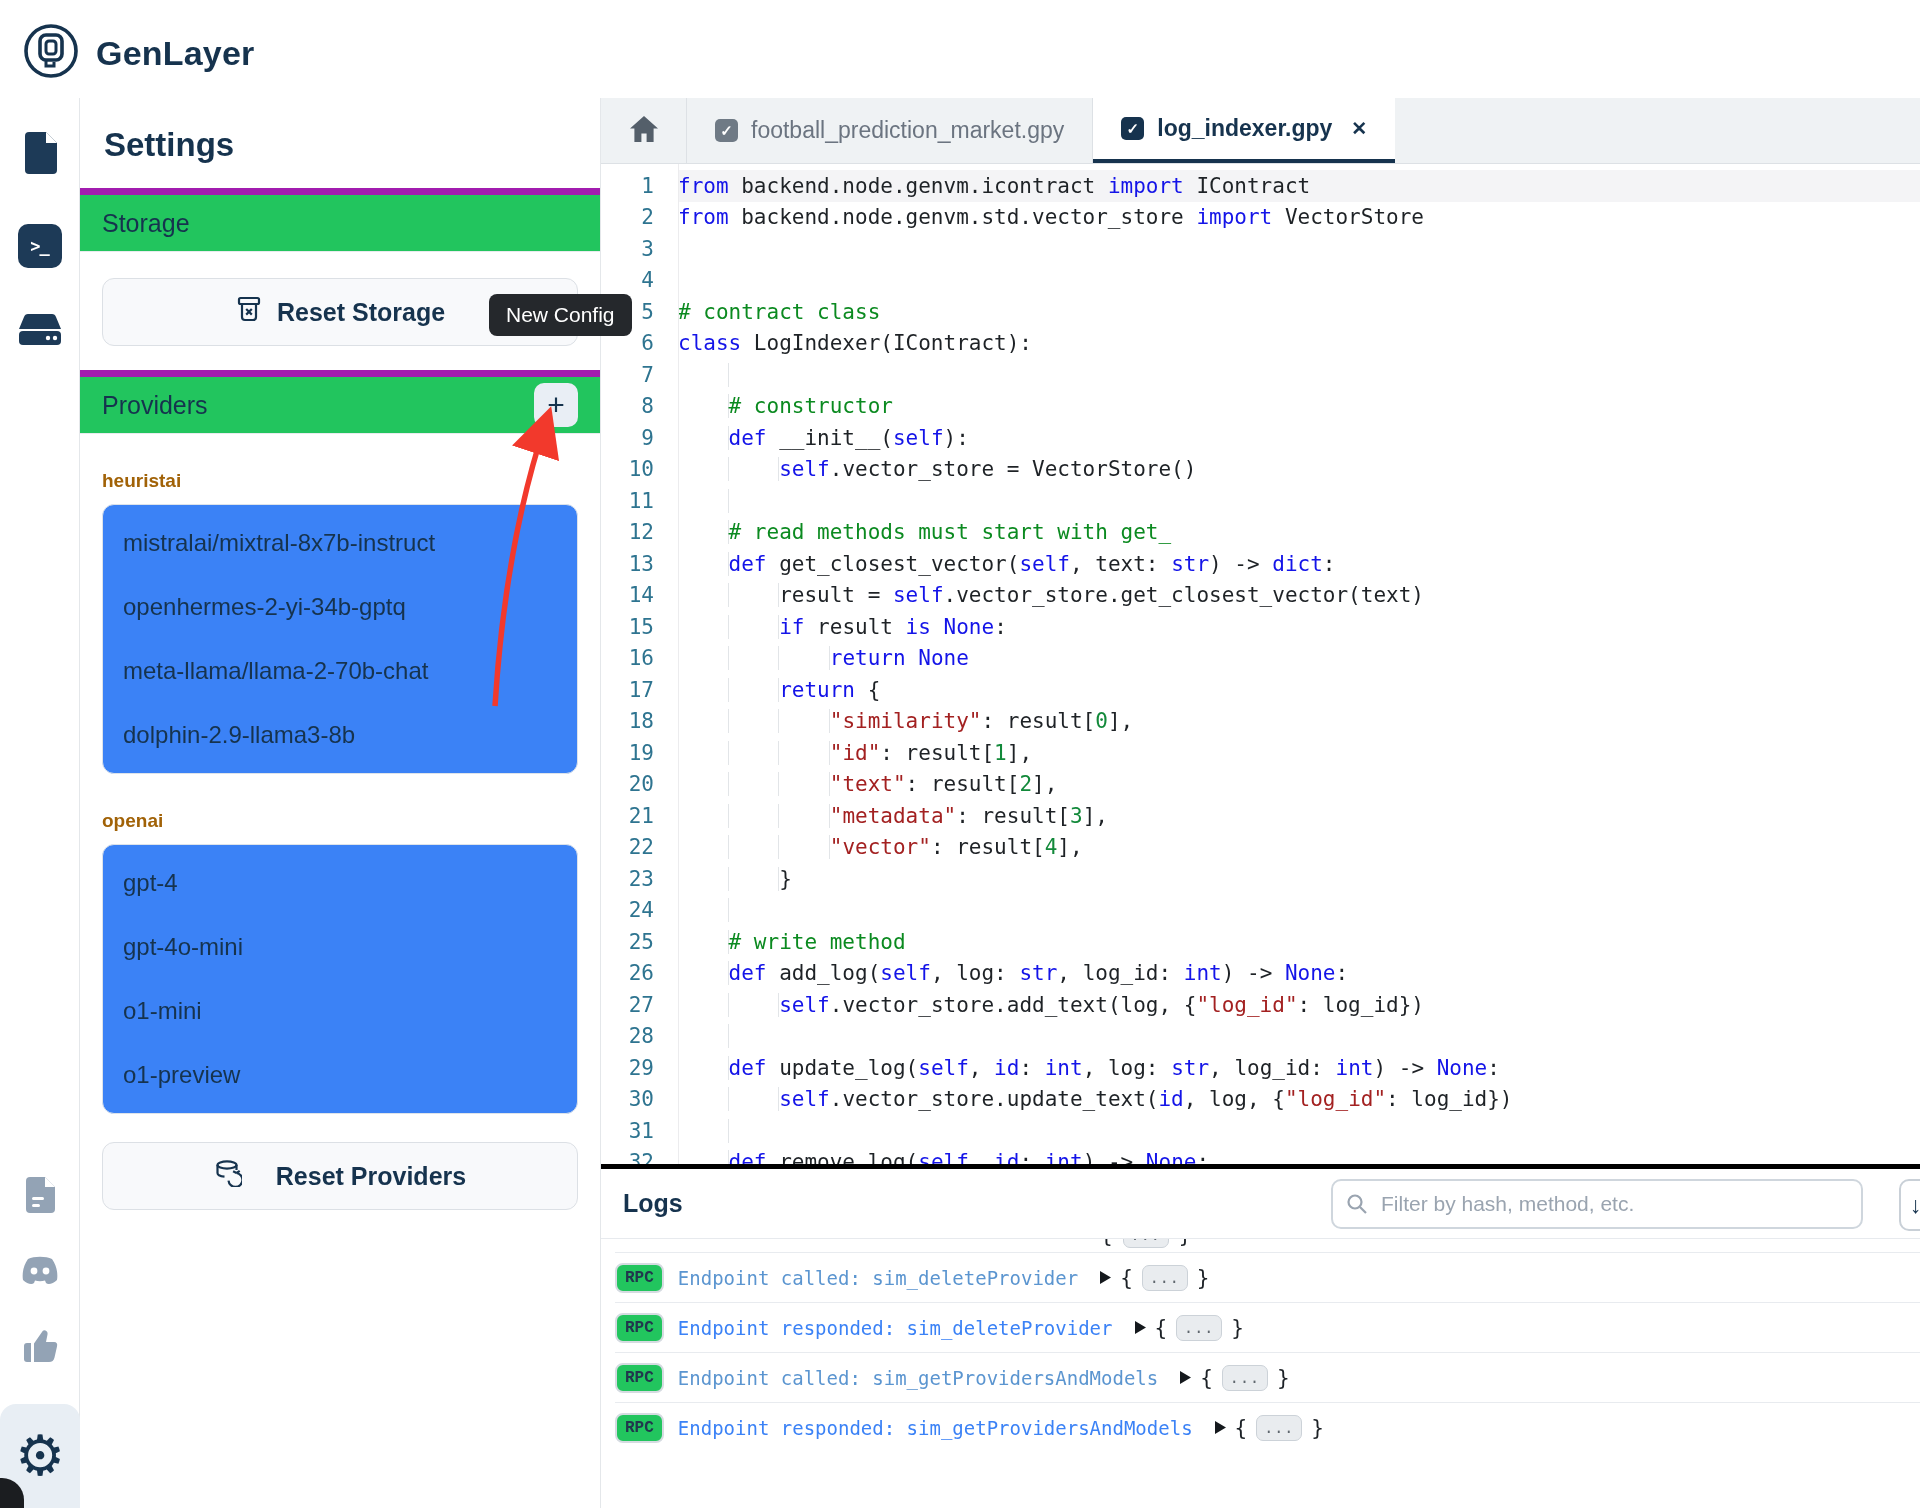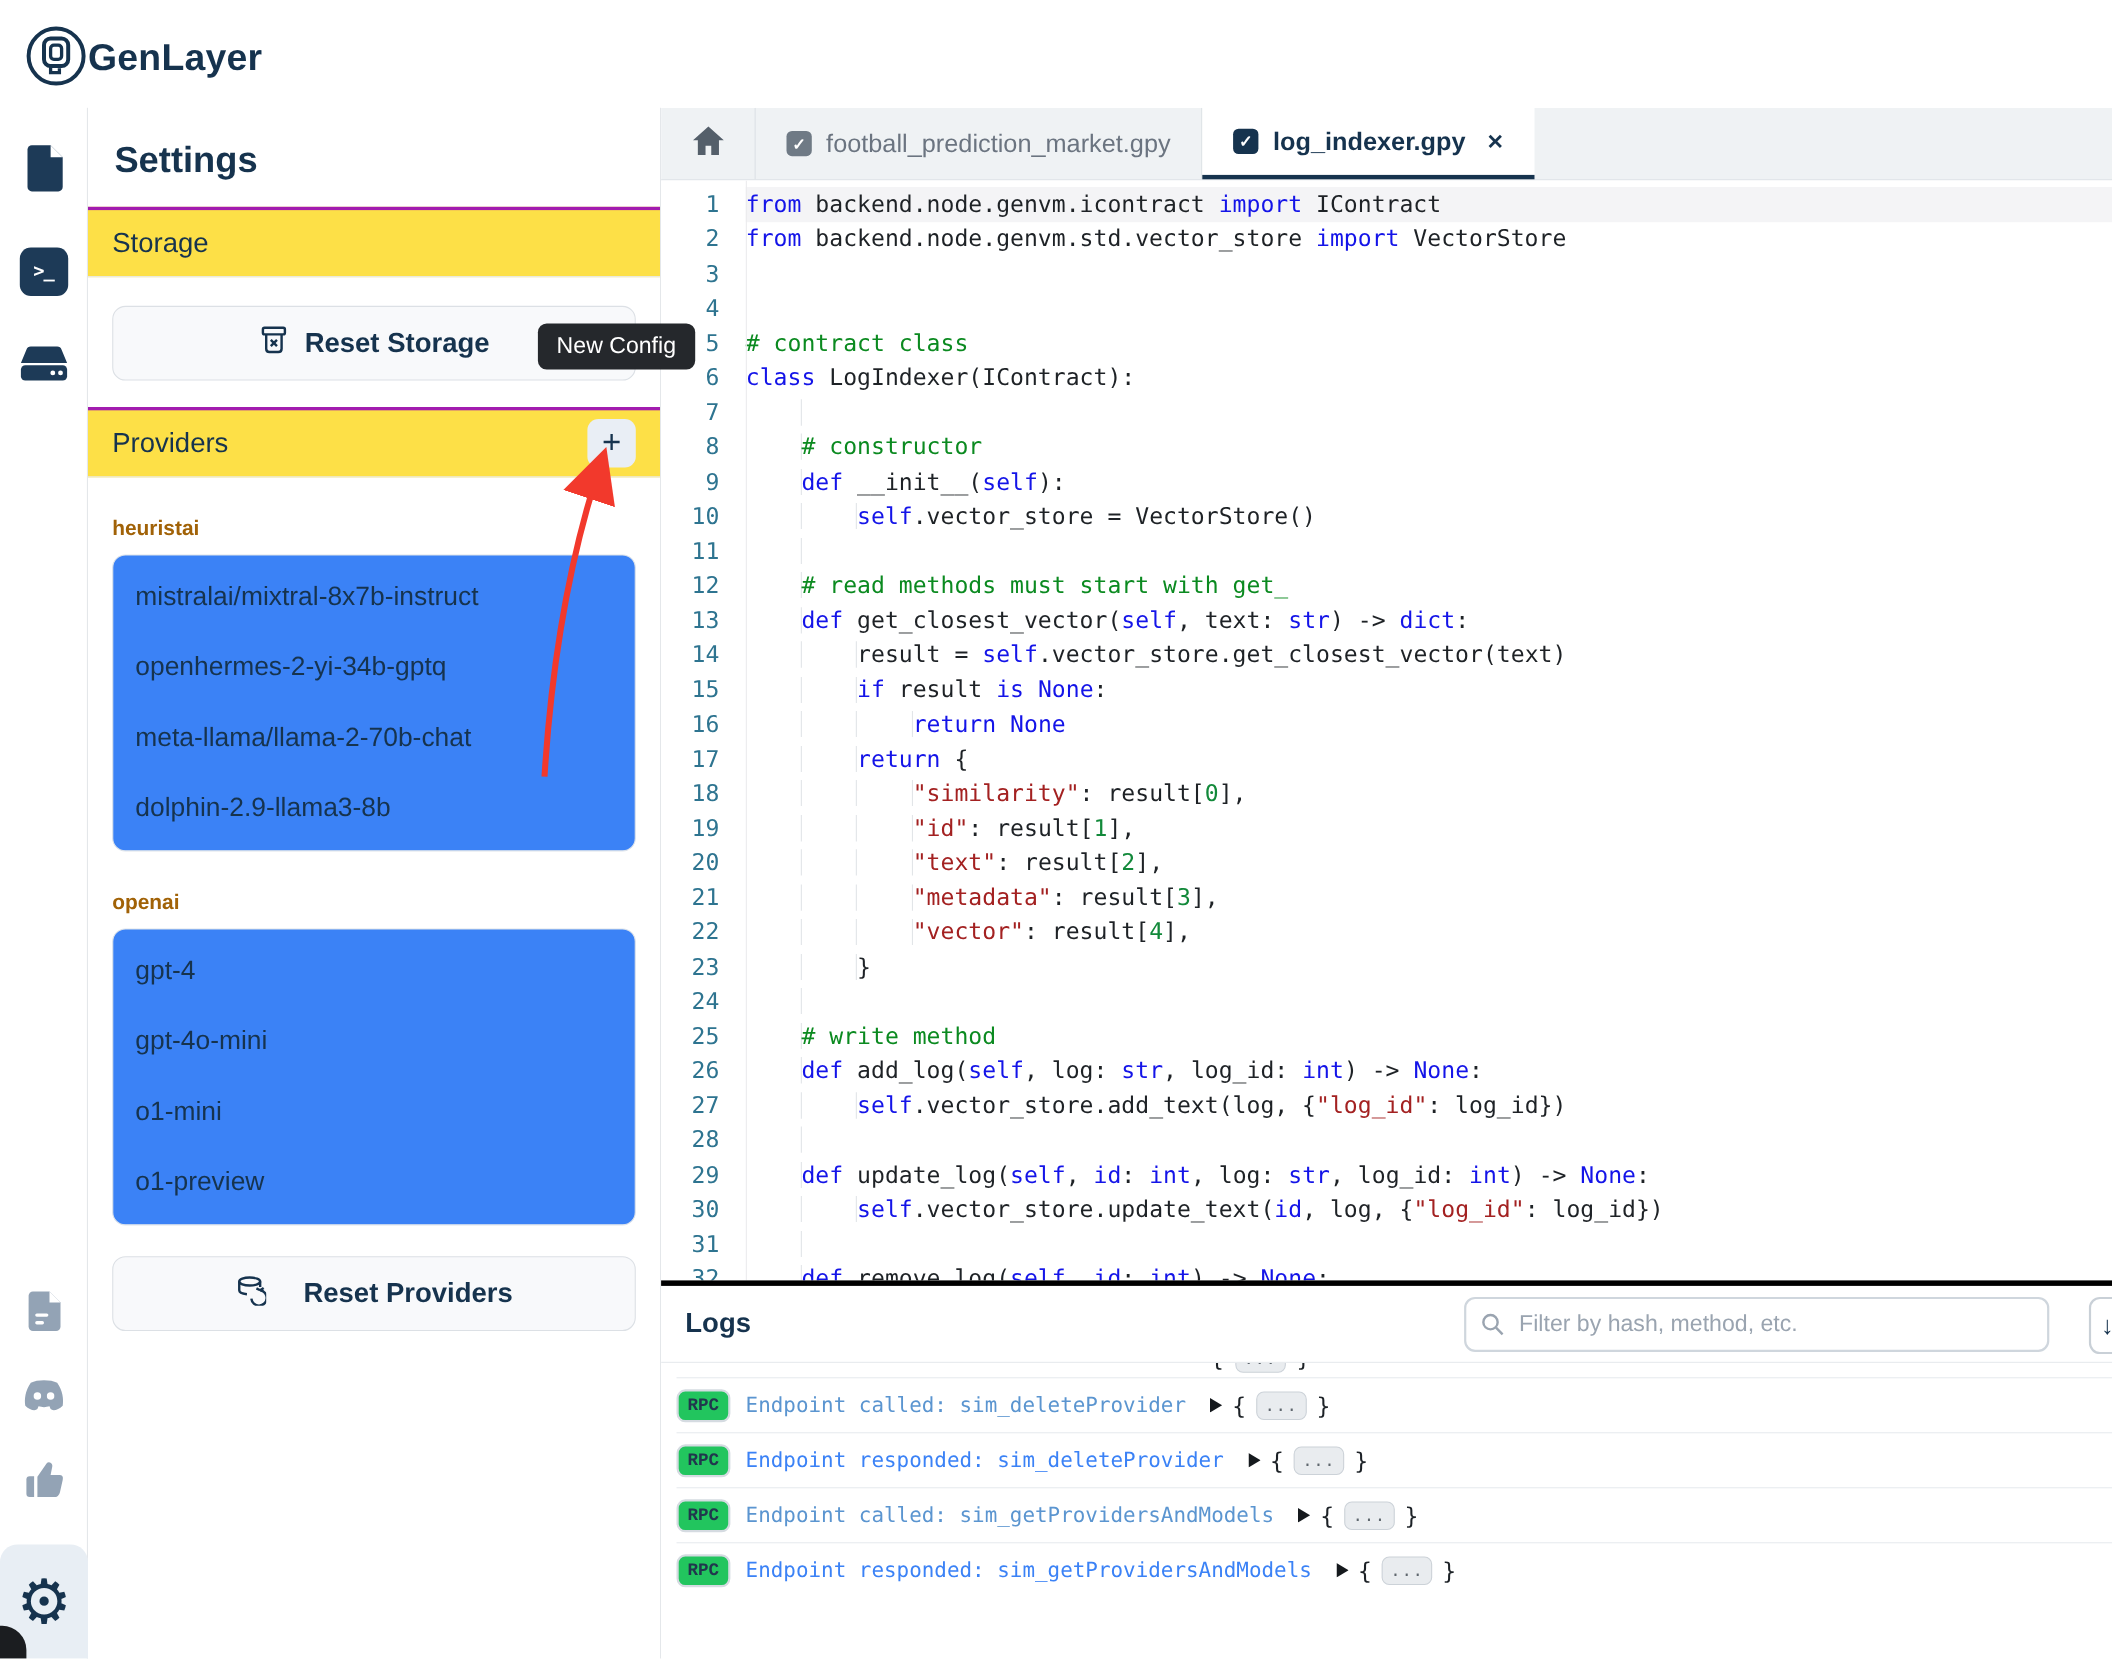--- a/index.html
+++ b/index.html
@@ -2,21 +2,21 @@
 <html><head>
 <meta charset="utf-8">
 <style>
   * { margin:0; padding:0; box-sizing:border-box; }
   html,body { width:1920px; height:1508px; }
   body { font-family:"Liberation Sans", sans-serif; background:#fff; overflow:hidden; }
   .page { position:relative; width:1920px; height:1508px; background:#fff; overflow:hidden; }
 
   
   .app-header { position:absolute; top:0; left:0; right:0; height:108px; background:#fff;
-    border-bottom:2px solid #8a949d; display:flex; align-items:center; padding-left:22px; gap:0; }
+    border-bottom:2px solid #8a949d; display:flex; align-items:center; padding-left:22px; gap:16px; }
   .brand-name { font-size:34px; font-weight:700; color:#16334e; letter-spacing:.2px; }
 
   
   .rail { position:absolute; top:98px; left:0; bottom:0; width:80px; background:#fff;
     border-right:1px solid #e4e7ea; }
   .rail-top { display:flex; flex-direction:column; align-items:center; gap:44px; padding-top:32px; }
   .rail-bottom { position:absolute; bottom:0; left:0; width:80px; display:flex; flex-direction:column; align-items:center; }
   .rail-bottom .gray-ic { margin-bottom:36px; }
   .terminal-box { width:44px; height:44px; background:#1d3a57; border-radius:10px; display:flex;
     align-items:center; justify-content:center; color:#fff; font-family:"DejaVu Sans Mono",monospace;
@@ -24,21 +24,21 @@
   .gear-box { width:80px; height:104px; background:#e8eef4; border-radius:16px 16px 0 0;
     display:flex; align-items:center; justify-content:center; position:relative; }
   .gear-glyph { font-size:56px; color:#16334e; line-height:1; }
   .dark-corner { position:absolute; left:0; bottom:0; width:24px; height:30px; background:#1b1d20;
     border-radius:0 22px 0 0; }
 
   
   .settings { position:absolute; top:98px; left:80px; bottom:0; width:521px; background:#fff;
     border-right:1px solid #e4e7ea; overflow:hidden; }
   .settings-title { font-size:33px; font-weight:600; color:#16334e; padding:28px 24px 24px; }
-  .band { height:64px; background:#fde047; border-top:3px solid #a21caf; border-bottom:1px solid #e8ebee;
+  .band { height:64px; background:#22c55e; border-top:7px solid #a21caf; border-bottom:1px solid #e8ebee;
     display:flex; align-items:center; padding:0 22px; font-size:25px; color:#16334e; }
   .band-providers { justify-content:space-between; margin-top:24px; }
   .plus-btn { width:44px; height:44px; border-radius:10px; background:#e9eef5; border:none;
     font-size:30px; color:#16334e; display:flex; align-items:center; justify-content:center; cursor:pointer; }
   .settings-inner { padding:0 22px; }
   .big-btn { margin:26px 0 4px; width:100%; height:68px; border:1px solid #dce0e5; border-radius:12px;
     background:#f8f9fb; display:flex; align-items:center; justify-content:center; gap:14px;
     font-size:25px; font-weight:700; color:#16334e; cursor:pointer; font-family:"Liberation Sans",sans-serif; }
   .group-label { font-size:19px; font-weight:700; color:#a16207; margin:36px 0 12px; }
   .model-card { background:#3b82f6; border:1px solid #dde3ea; border-radius:12px; padding:6px 0; }

